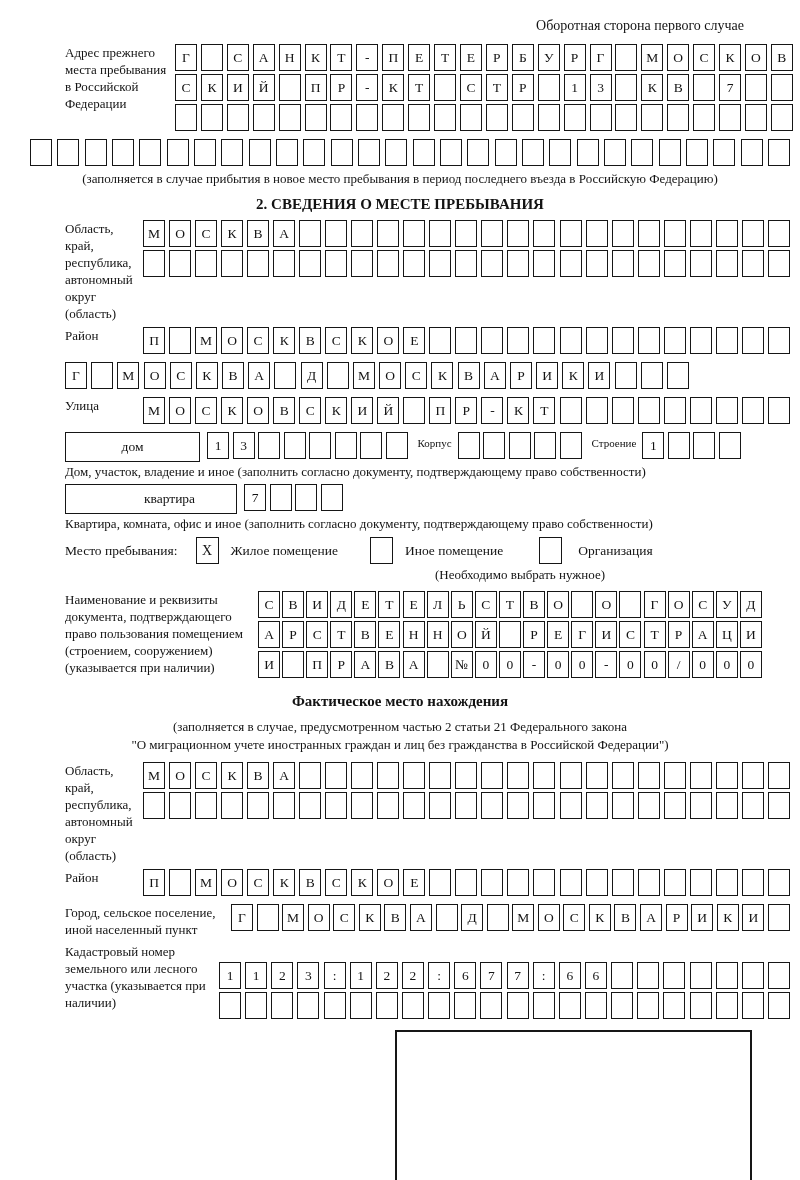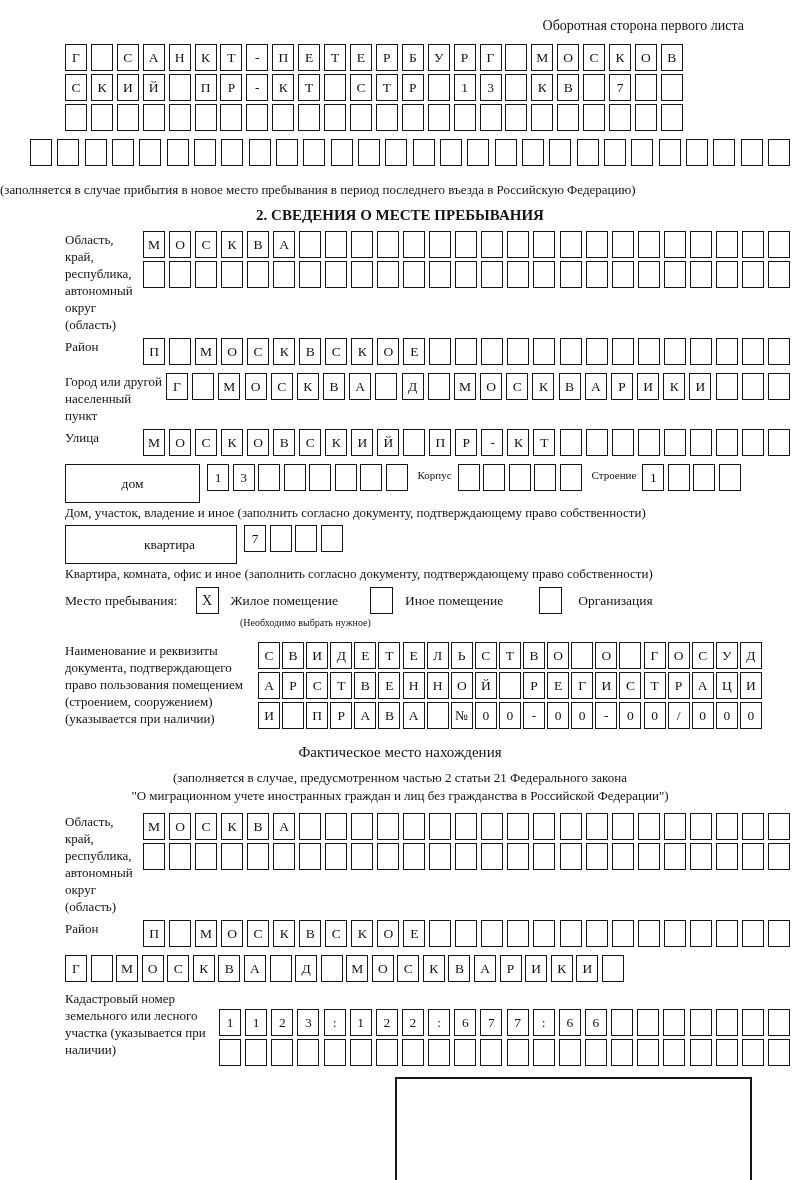--- a/index.html
+++ b/index.html
@@ -31,58 +31,59 @@
 
   
   .lb-addr{ flex:0 0 110px; }
   .lb-sec{ flex:0 0 78px; }
   .lb-cityu{ flex:0 0 101px; }
   .lb-cityl{ flex:0 0 166px; }
   .lb-doc{ flex:0 0 193px; }
   .lb-cad{ flex:0 0 154px; }
 
   .fullrow{ margin:1px 0 0 30px; }
-  .grid-note{ font-size:13px; margin-top:16px; }
+  .grid-note{ text-align:center; font-size:13px; margin-top:5px; }
   .sec-title{ text-align:center; font-weight:bold; font-size:15px; margin:9px 0 7px 0; }
 
   .house-row{ display:flex; align-items:flex-start; margin:2px 0 2px 65px; }
   .wide-box{
-    box-sizing:border-box; height:39px; border:1.6px solid #161616;
+    box-sizing:border-box; height:30px; border:1.6px solid #161616;
     display:flex; align-items:center; justify-content:center; font-size:13.5px;
   }
   .wb-house{ width:135px; }
   .wb-apt{ width:172px;padding-left:37px; }
   .cells-inline{ display:flex; gap:3.5px; margin-left:7px; }
   .inline-label{ font-size:11px; margin:5px 4px 0 10px; }
   .small-note{ font-size:13px; margin:2px 12px 4px 65px; }
 
   .stay-row{ display:flex; align-items:center; margin:5px 0 0 65px; font-size:13.5px; }
   .checkbox{
     box-sizing:border-box; width:23px; height:27px; border:1.6px solid #161616;
     display:flex; align-items:center; justify-content:center; font-size:14px;
   }
   .cb1{ margin:0 12px 0 18px; }
   .cb2{ margin:0 12px 0 32px; }
   .cb3{ margin:0 16px 0 36px; }
-  .stay-note{ font-size:10px; margin:3px 0 14px 240px; }
+  .stay-note{ font-size:13px; margin:3px 0 8px 240px;text-align:center; }
 
   .center-note{ text-align:center; font-size:13px; line-height:18px; }
-  .actual-title{ text-align:center; font-weight:normal; font-size:15px; margin:12px 0 8px 0; }
+  .actual-title{ text-align:center; font-weight:bold; font-size:15px; margin:12px 0 8px 0; }
 
   .stamp-box{
     box-sizing:border-box; width:357px; height:175px; border:2px solid #161616;
     margin:8px 0 0 395px; background:#fff;
   }
 </style>
 </head>
 <body>
 
-<div class="corner">Оборотная сторона первого листа</div>
+<div class="corner">Оборотная сторона первого случае</div>
 
 <div class="fgroup" style="margin-top:10px;">
+  <div class="flabel lb-addr">Адрес прежнего места пребывания в Российской Федерации</div>
   <div class="cellcol">
     <div class="cellrow w-addr">
         <span class="cell">Г</span>
         <span class="cell"></span>
         <span class="cell">С</span>
         <span class="cell">А</span>
         <span class="cell">Н</span>
         <span class="cell">К</span>
         <span class="cell">Т</span>
         <span class="cell">-</span>
@@ -276,21 +277,20 @@
       <span class="cell"></span>
       <span class="cell"></span>
       <span class="cell"></span>
       <span class="cell"></span>
       <span class="cell"></span>
       <span class="cell"></span>
     </div>
 </div>
 
 <div class="fgroup">
-  <div class="flabel lb-cityu">Город или другой населенный пункт</div>
   <div class="cellrow w-cityu">
       <span class="cell">Г</span>
       <span class="cell"></span>
       <span class="cell">М</span>
       <span class="cell">О</span>
       <span class="cell">С</span>
       <span class="cell">К</span>
       <span class="cell">В</span>
       <span class="cell">А</span>
       <span class="cell"></span>
@@ -559,20 +559,21 @@
       <span class="cell"></span>
       <span class="cell"></span>
       <span class="cell"></span>
       <span class="cell"></span>
       <span class="cell"></span>
       <span class="cell"></span>
     </div>
 </div>
 
 <div class="fgroup">
+  <div class="flabel lb-cityl">Город, сельское поселение, иной населенный пункт</div>
   <div class="cellrow w-cityl">
       <span class="cell">Г</span>
       <span class="cell"></span>
       <span class="cell">М</span>
       <span class="cell">О</span>
       <span class="cell">С</span>
       <span class="cell">К</span>
       <span class="cell">В</span>
       <span class="cell">А</span>
       <span class="cell"></span>

